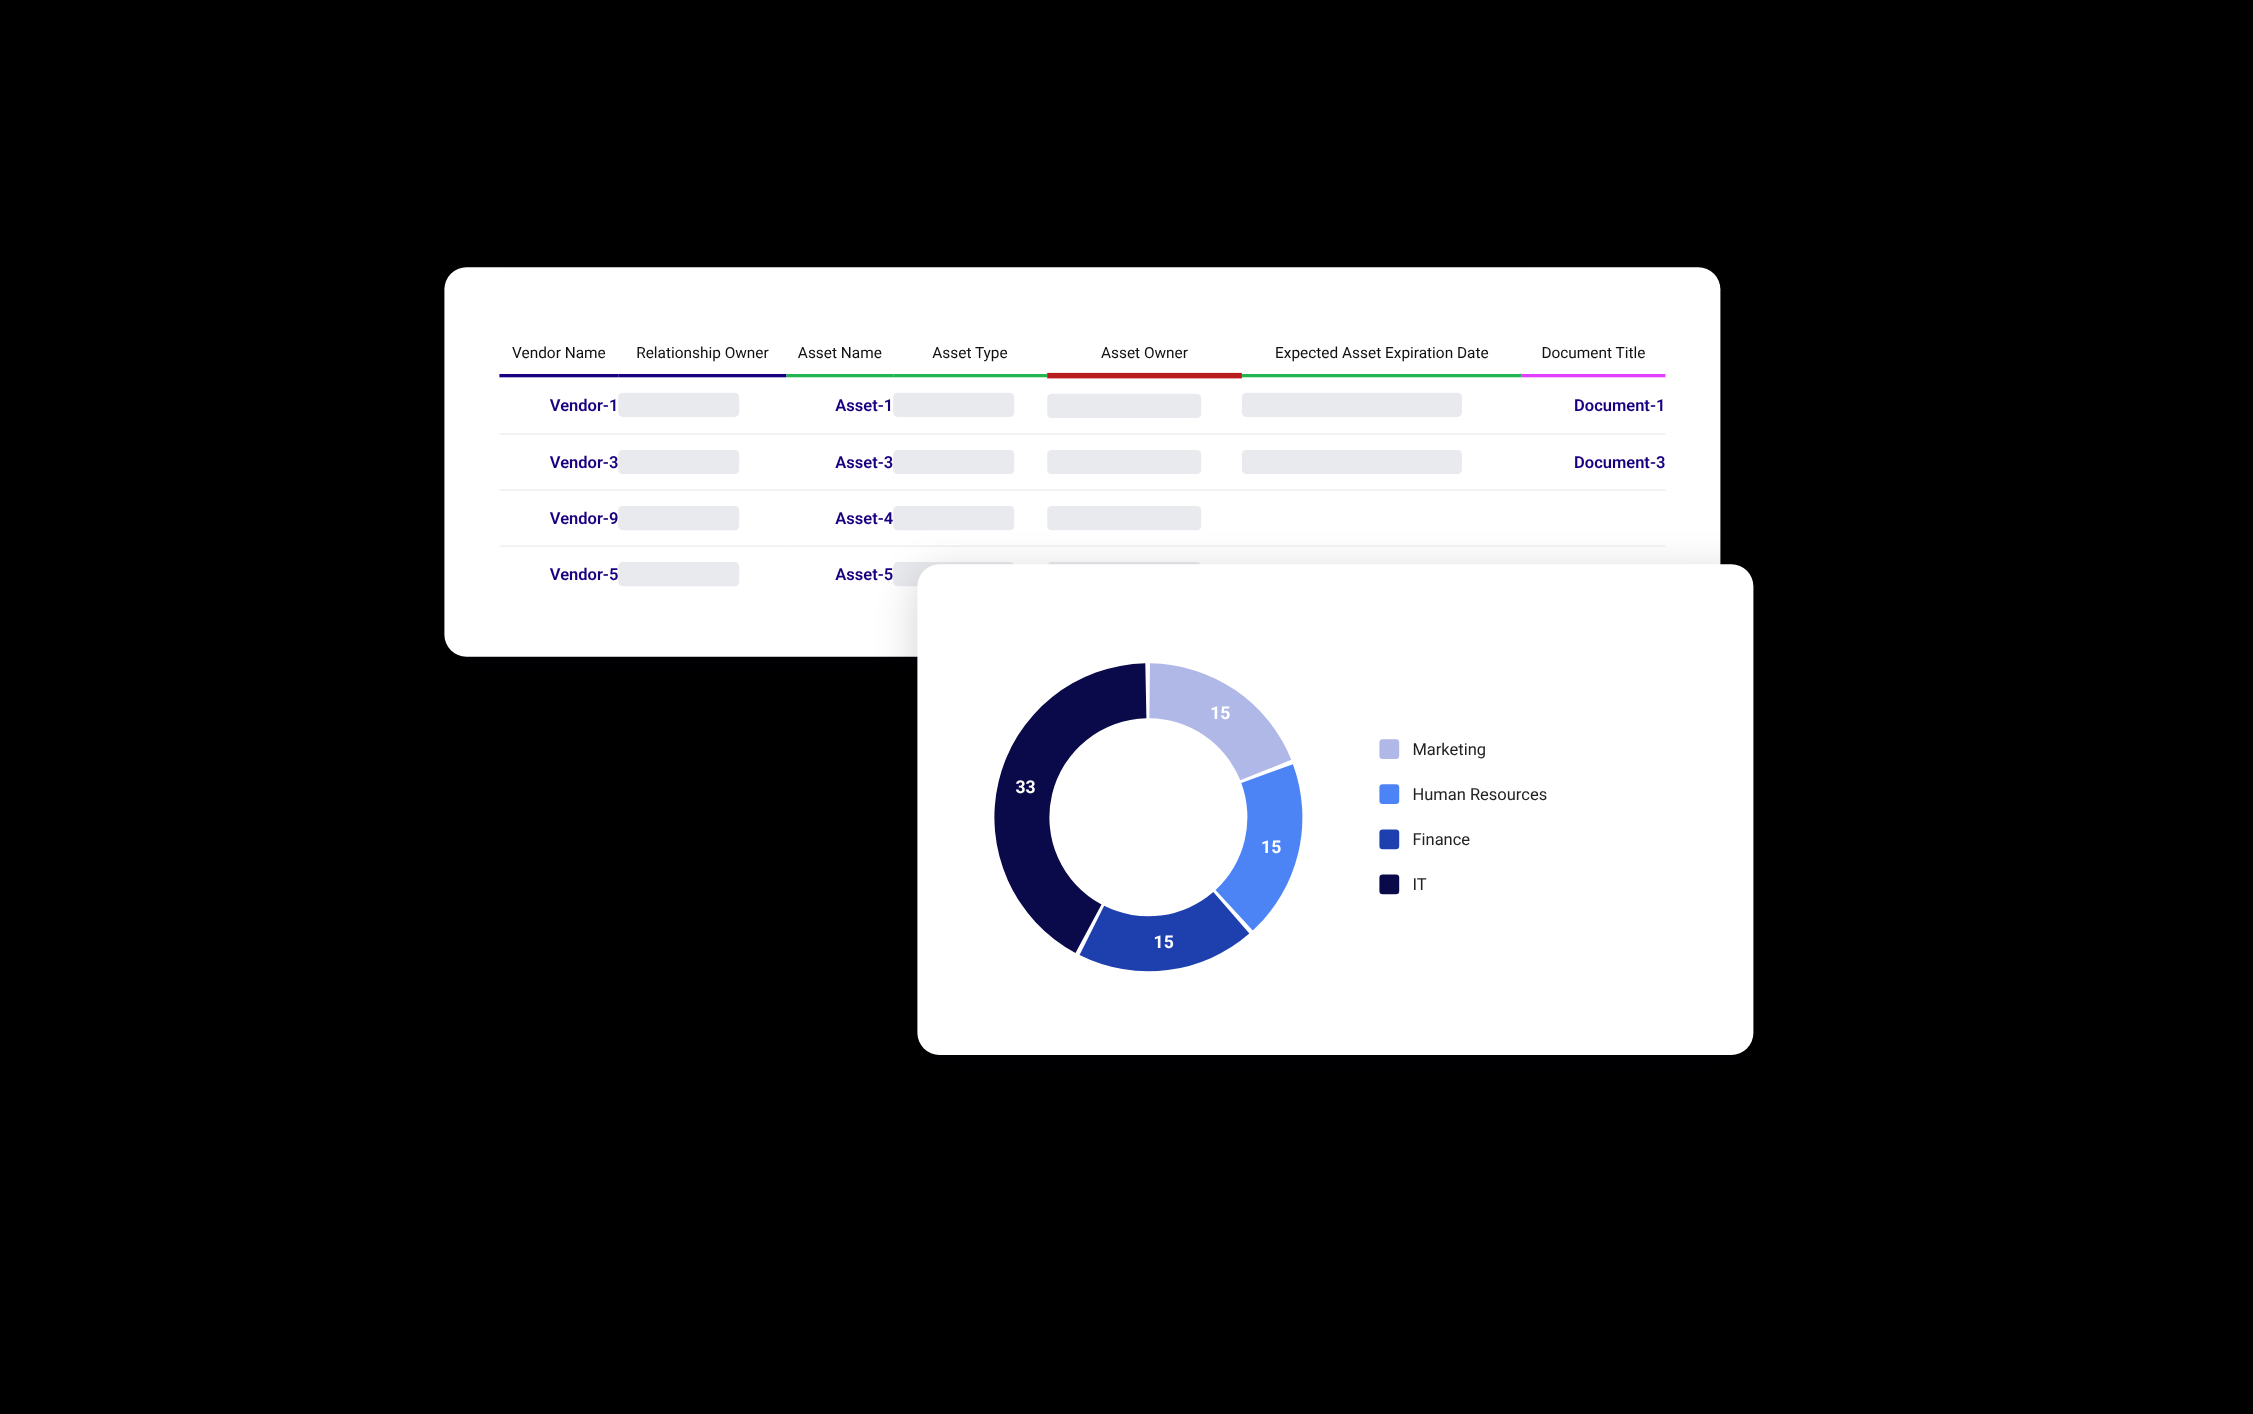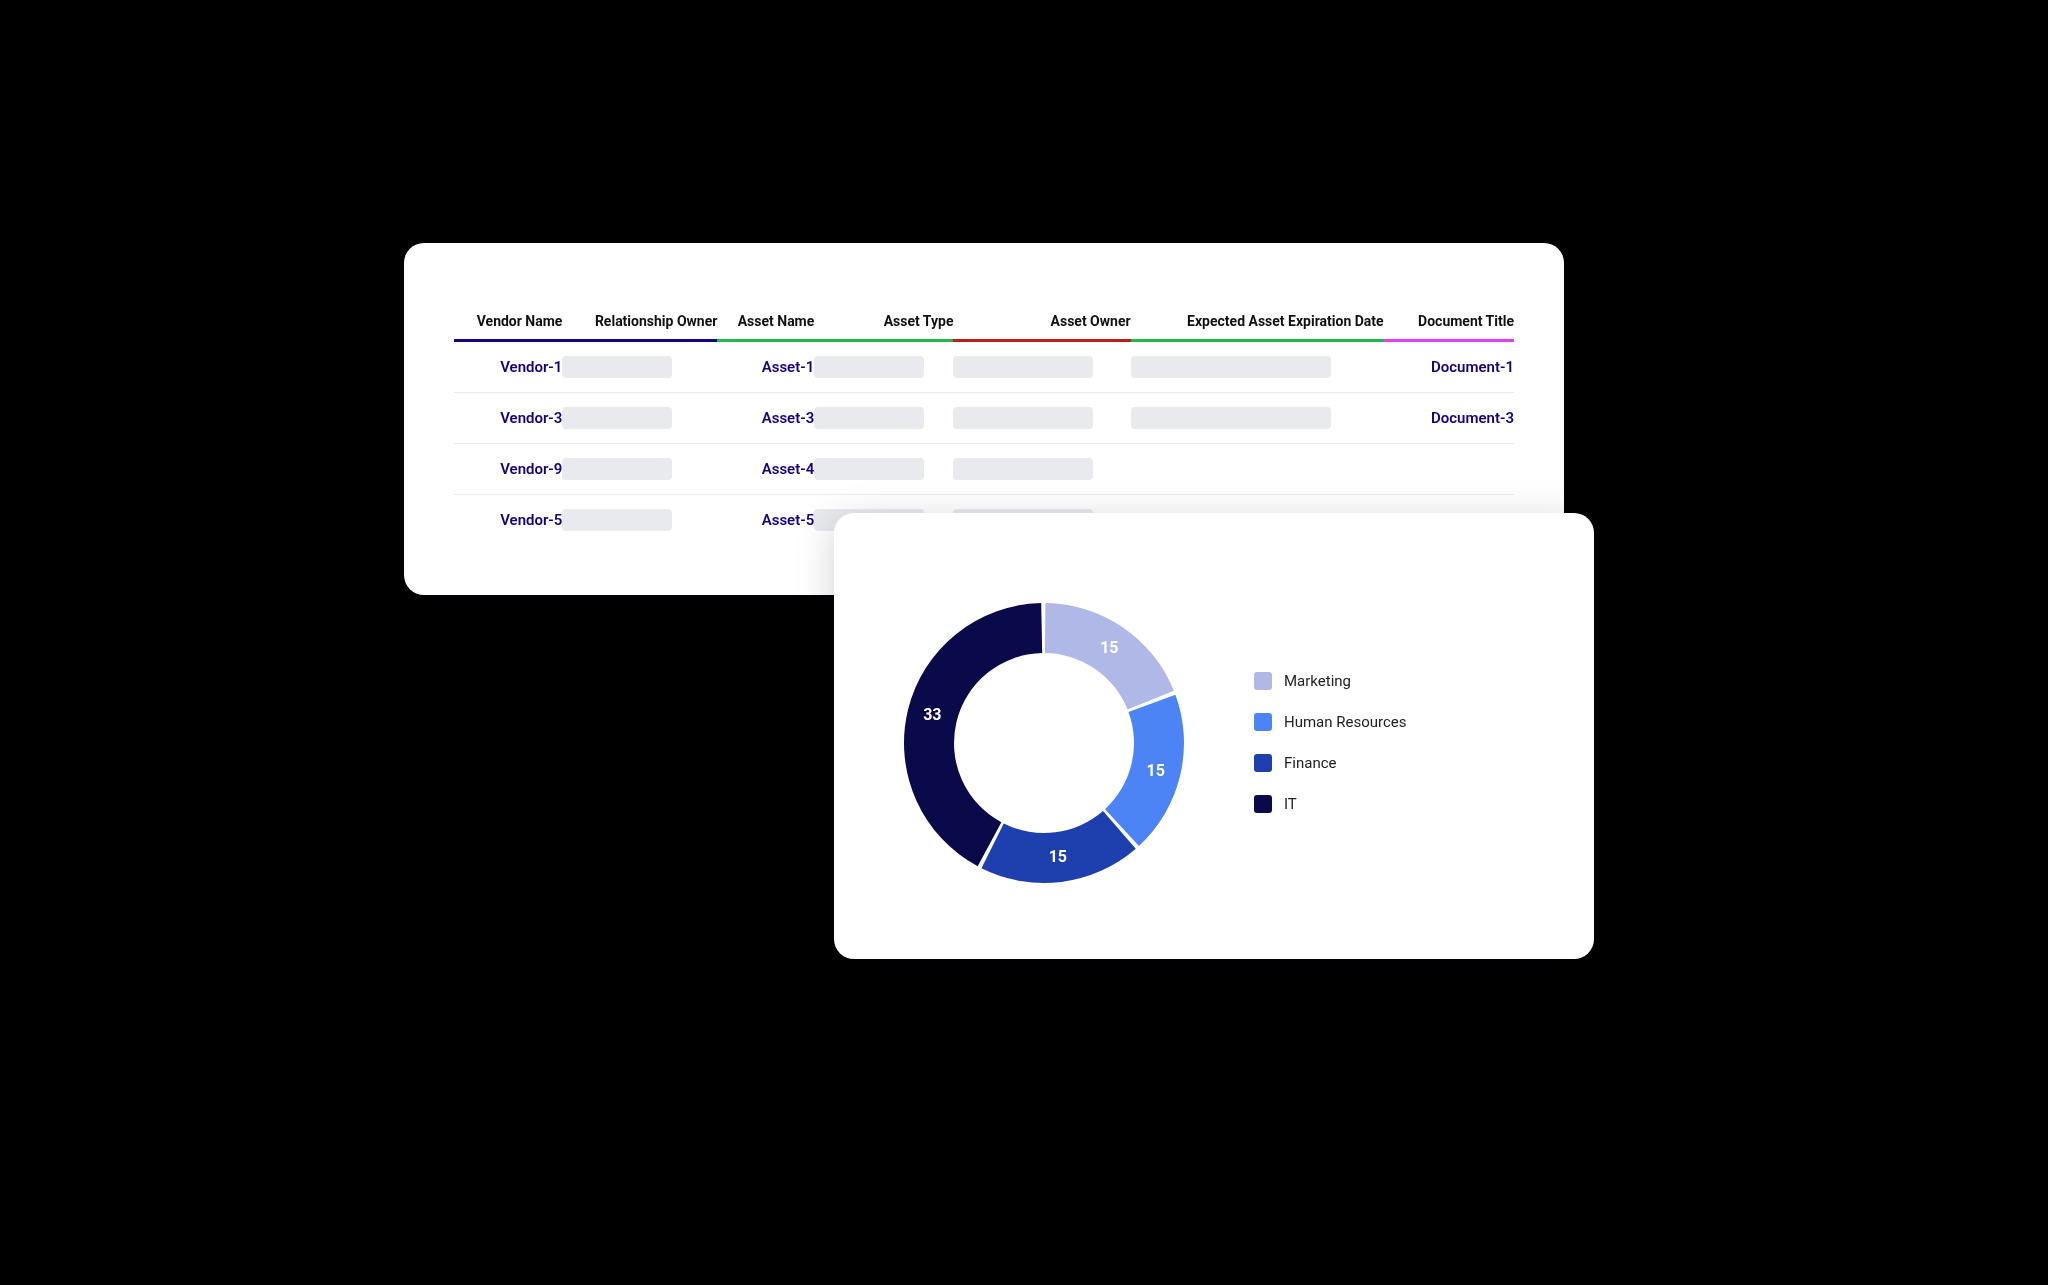--- a/index.html
+++ b/index.html
@@ -33,31 +33,31 @@
       font-weight: 700;
       color: #111;
       margin-bottom: 30px;
     }
     table {
       width: 100%;
       border-collapse: collapse;
     }
     thead th {
       font-size: 14px;
-      font-weight: 700;
+      font-weight: 400;
       color: #111;
-      text-align: right;
+      text-align: center;
       padding-bottom: 10px;
       white-space: nowrap;
     }
     thead th:first-child { border-bottom: 3px solid #1a0080; }
     thead th:nth-child(2) { border-bottom: 3px solid #1a0080; }
     thead th:nth-child(3) { border-bottom: 3px solid #22b550; }
     thead th:nth-child(4) { border-bottom: 3px solid #22b550; }
-    thead th:nth-child(5) { border-bottom: 3px solid #b91c1c; }
+    thead th:nth-child(5) { border-bottom: 5px solid #b91c1c; }
     thead th:nth-child(6) { border-bottom: 3px solid #22b550; }
     thead th:nth-child(7) { border-bottom: 3px solid #e040fb; }
     thead tr { border-bottom: none; }
     tbody tr {
       border-bottom: 1px solid #e8eaed;
       text-align: right;
     }
     tbody tr:last-child { border-bottom: none; }
     tbody td {
       padding: 14px 0;

